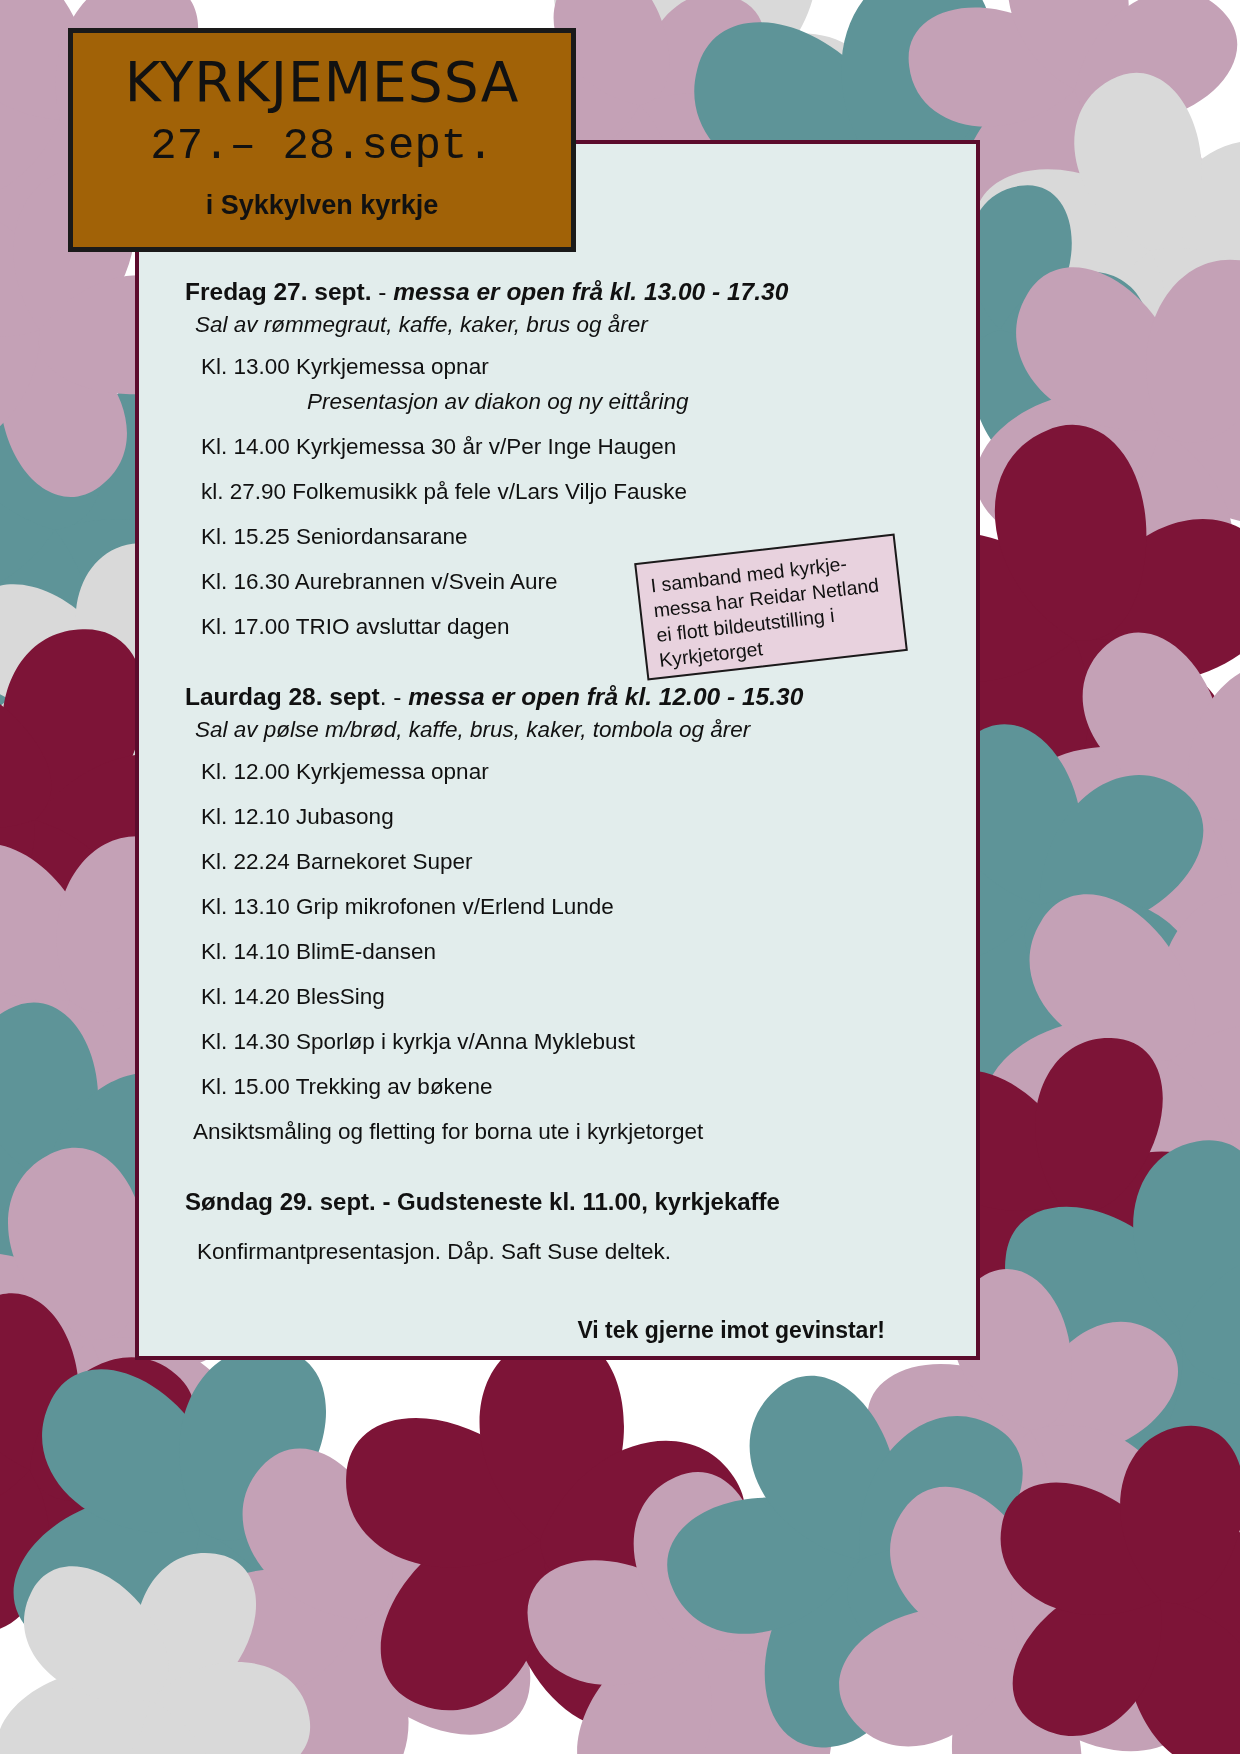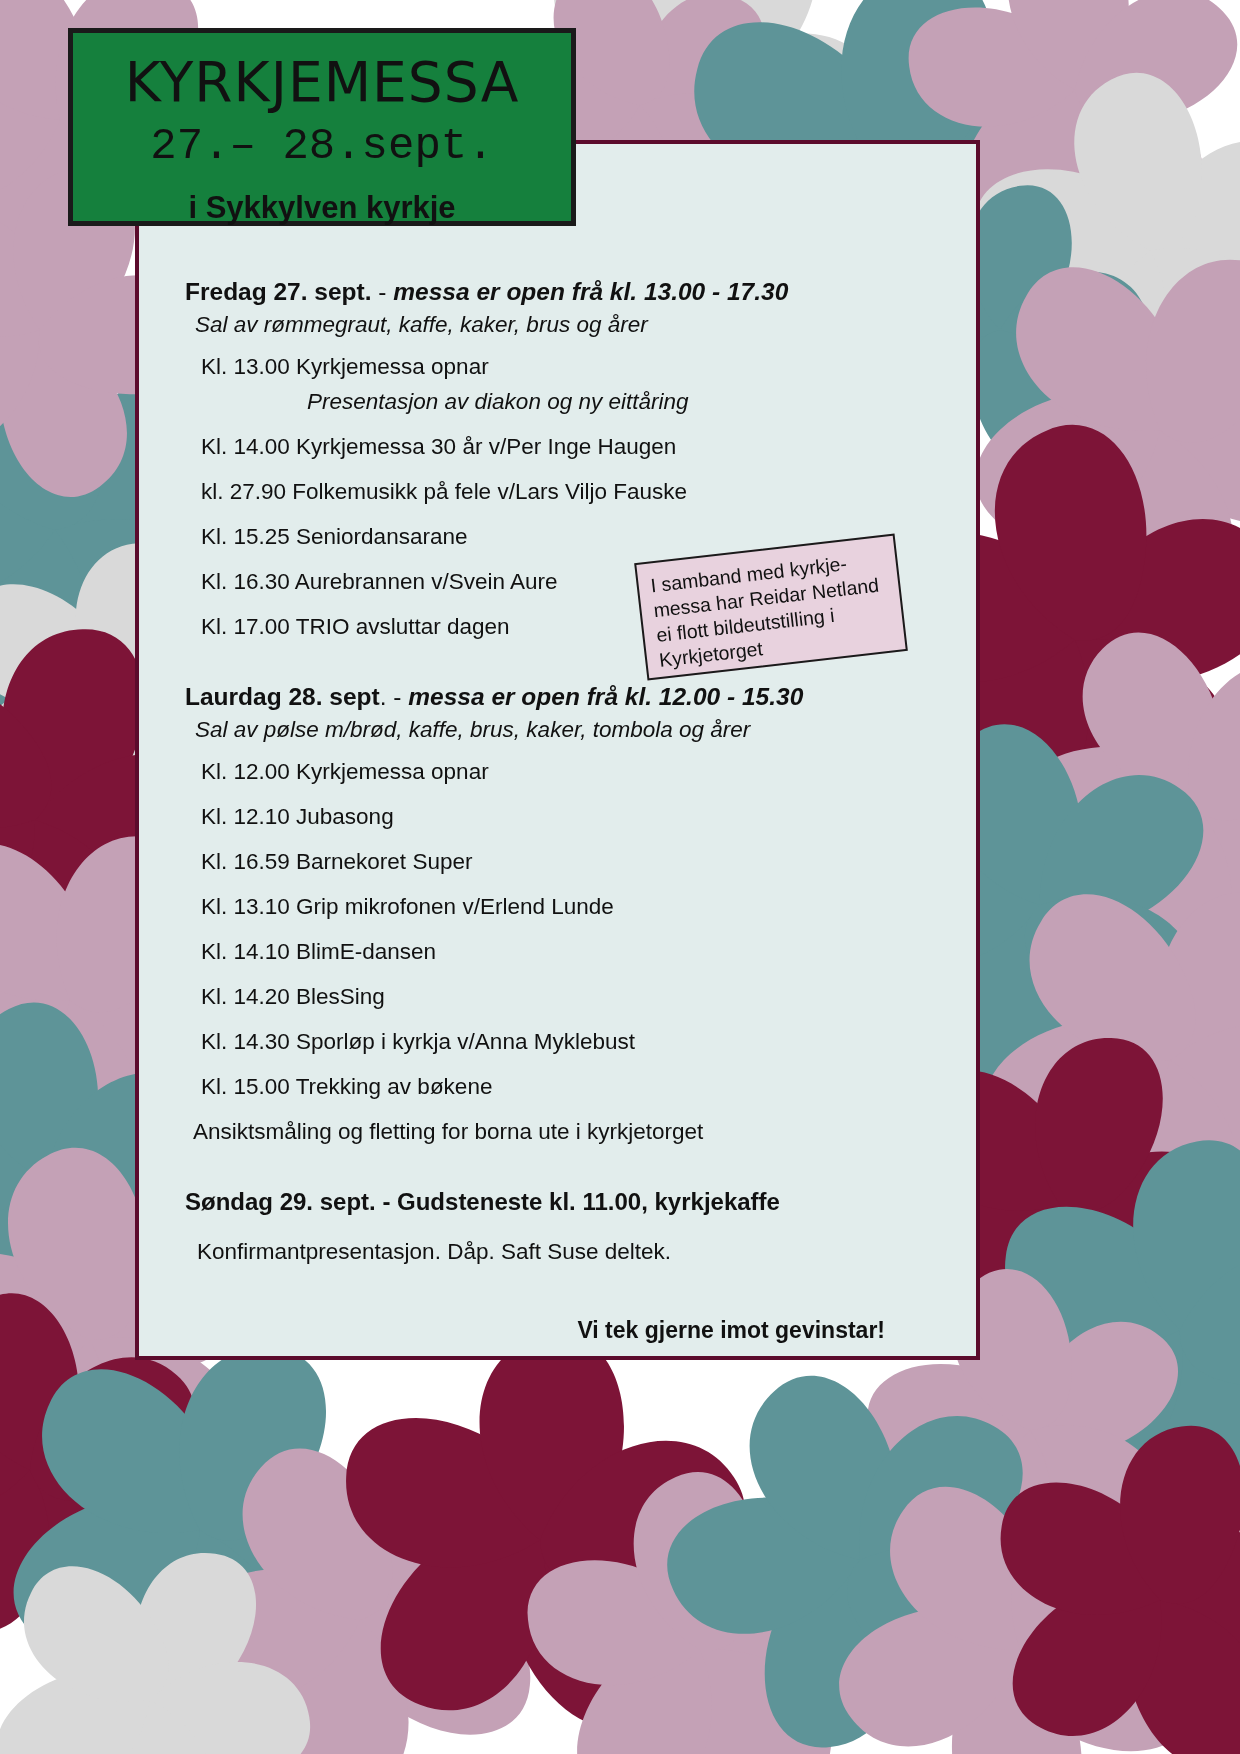--- a/index.html
+++ b/index.html
@@ -39,22 +39,22 @@
     box-sizing: border-box;
     z-index: 2;
   }
 
   
   .title-box {
     position: absolute;
     left: 68px;
     top: 28px;
     width: 508px;
-    height: 198px;
-    background: #15803d;
+    height: 224px;
+    background: #a16207;
     border: 5px solid #1a1a1a;
     box-sizing: border-box;
     z-index: 5;
     text-align: center;
   }
   .title-main {
     font-family: "DejaVu Sans", sans-serif;
     font-size: 55px;
     letter-spacing: 1px;
     color: #111;
@@ -64,21 +64,21 @@
   .title-dates {
     font-family: Liberation Mono, monospace;
     font-size: 44px;
     color: #111;
     margin-top: 14px;
     line-height: 1;
   }
   .title-sub {
     font-family: "Liberation Sans", sans-serif;
     font-weight: bold;
-    font-size: 31px;
+    font-size: 27px;
     color: #111;
     margin-top: 22px;
   }
 
   
   .programme {
     position: absolute;
     left: 185px;
     top: 278px;
     width: 760px;
@@ -301,21 +301,21 @@
     <div class="item">Kl. 17.00 TRIO avsluttar dagen</div>
 
     <div class="block-gap"></div>
 
     <div class="day-header">
       <span class="day-name">Laurdag 28. sept</span><span>. - </span><span class="day-hours">messa er open frå kl. 12.00 - 15.30</span>
     </div>
     <div class="day-sale">Sal av pølse m/brød, kaffe, brus, kaker, tombola og årer</div>
     <div class="item">Kl. 12.00 Kyrkjemessa opnar</div>
     <div class="item">Kl. 12.10 Jubasong</div>
-    <div class="item">Kl. 16.59 Barnekoret Super</div>
+    <div class="item">Kl. 22.24 Barnekoret Super</div>
     <div class="item">Kl. 13.10 Grip  mikrofonen v/Erlend Lunde</div>
     <div class="item">Kl. 14.10 BlimE-dansen</div>
     <div class="item">Kl. 14.20 BlesSing</div>
     <div class="item">Kl. 14.30 Sporløp i kyrkja  v/Anna Myklebust</div>
     <div class="item">Kl. 15.00 Trekking av bøkene</div>
     <div class="item plain">Ansiktsmåling og fletting for borna ute i kyrkjetorget</div>
 
     <div class="block-gap"></div>
 
     <div class="sunday-header">Søndag  29. sept. -  Gudsteneste kl. 11.00, kyrkjekaffe</div>

